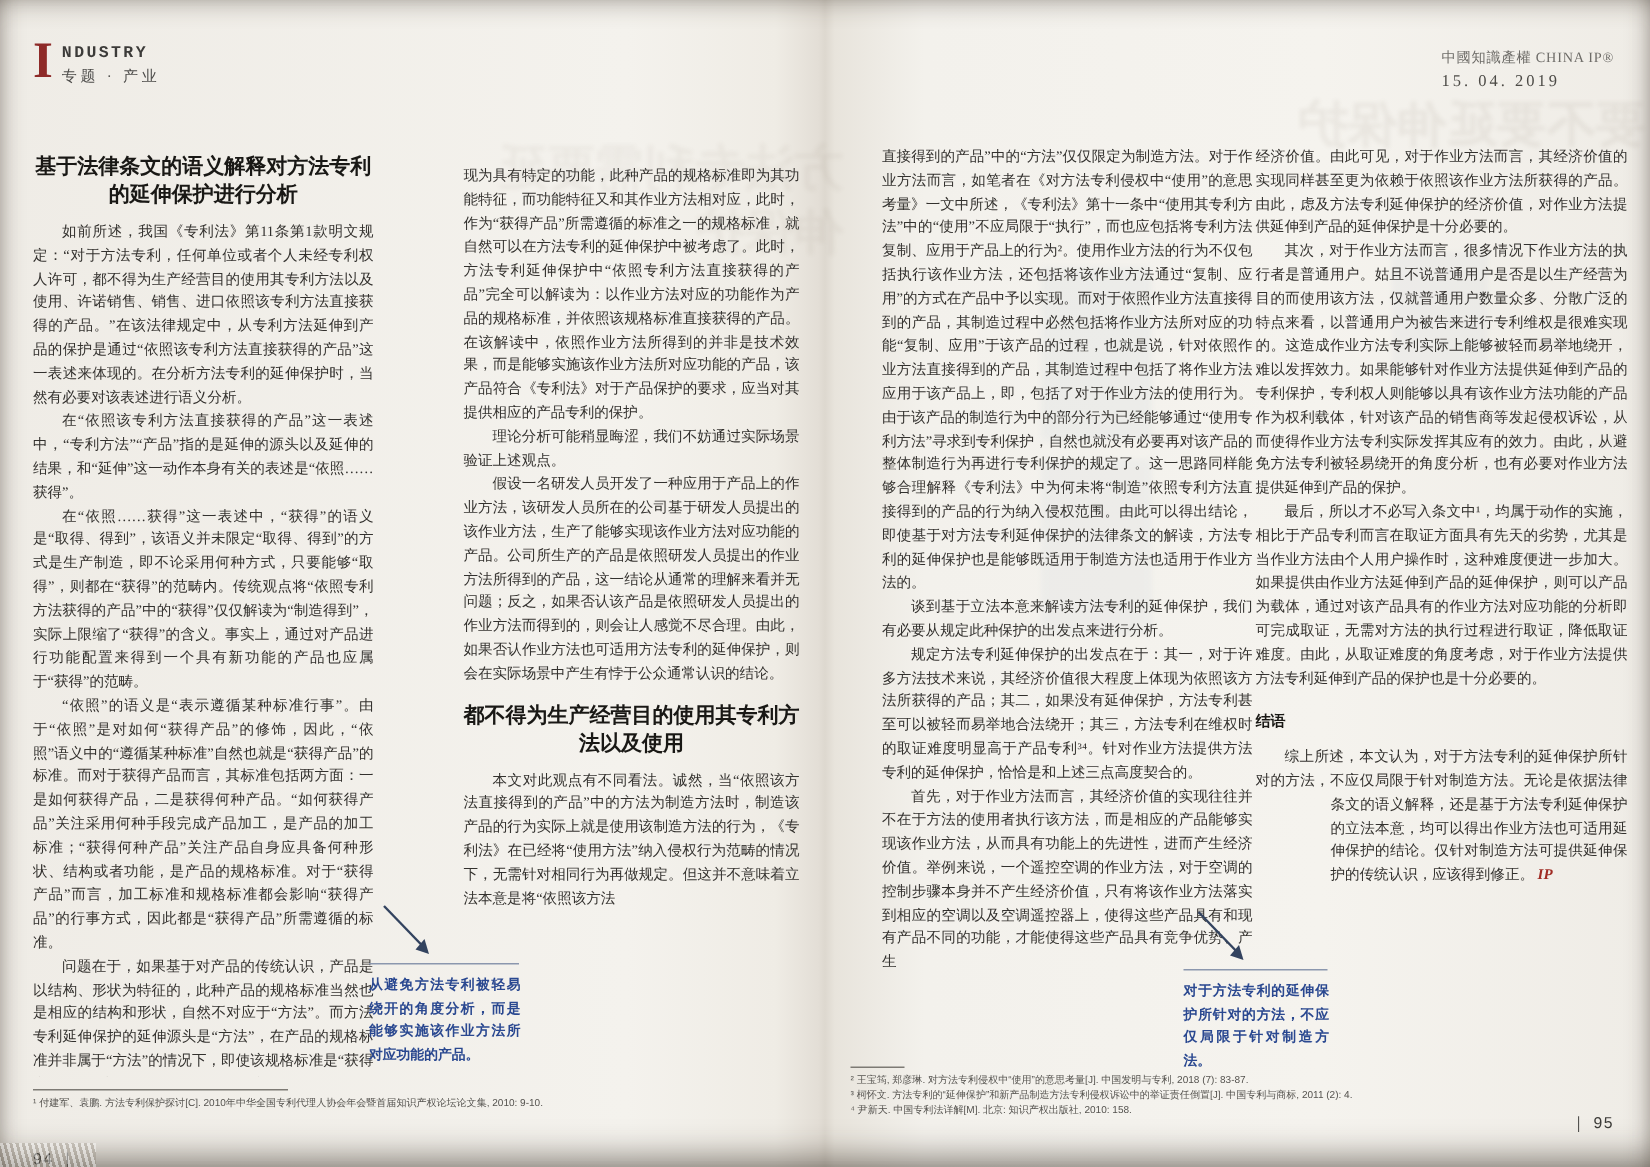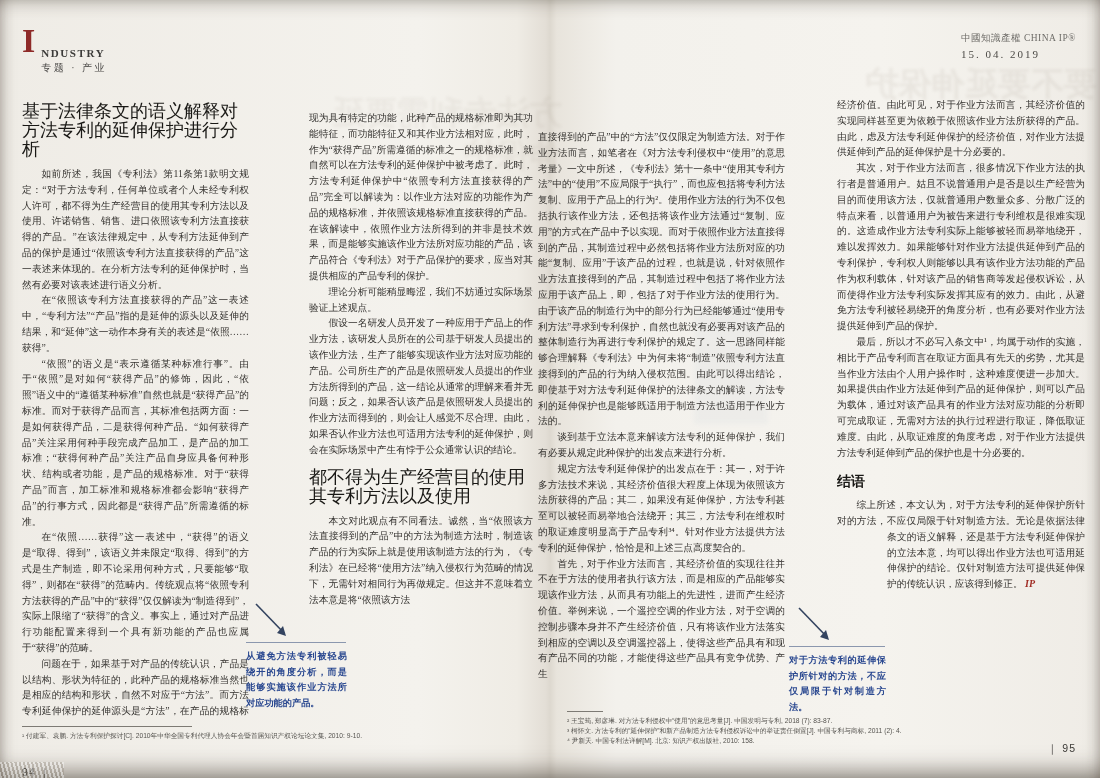--- a/index.html
+++ b/index.html
@@ -12,35 +12,35 @@
   #spread:before{content:"";position:absolute;inset:0;pointer-events:none;
     box-shadow:inset 0 14px 18px -14px rgba(60,50,40,.45), inset 14px 0 16px -14px rgba(60,50,40,.4), inset -14px 0 16px -14px rgba(60,50,40,.4), inset 0 -20px 22px -14px rgba(50,40,30,.55);}
   #spread:after{content:"";position:absolute;left:0;bottom:0;width:64px;height:16px;opacity:.5;pointer-events:none;
     background:repeating-linear-gradient(75deg,rgba(255,255,255,.8) 0 2px,rgba(120,110,95,.5) 2px 4px);}
   .ghost{position:absolute;transform:scaleX(-1);color:#6b5a48;font-weight:bold;filter:blur(1.4px);pointer-events:none;}
   .ghost-box{position:absolute;background:#9fb4c8;filter:blur(2px);pointer-events:none;border-radius:2px;}
 
   
   #hdr-left{position:absolute;left:22px;top:26px;display:flex;align-items:flex-start;gap:6px;}
   #hdr-left .initial{font-size:34px;line-height:30px;font-weight:bold;color:#8e2a28;}
-  #hdr-left .word{font-size:11px;font-weight:bold;letter-spacing:1.6px;color:#3c3b39;margin-top:21px;}
+  #hdr-left .word{font-size:11px;font-weight:bold;letter-spacing:1.6px;color:#3c3b39;margin-top:4px;font-family:Liberation Mono, monospace;}
   #hdr-left .sub{font-size:10px;color:#4c4b49;letter-spacing:2.5px;margin-top:2px;}
   #hdr-right{position:absolute;right:24px;top:32px;text-align:left;}
   #hdr-right .mag{font-size:9.5px;color:#6e6c68;letter-spacing:.5px;}
   #hdr-right .date{font-size:11px;color:#4c4a46;letter-spacing:2px;margin-top:3px;}
 
   
   .col{position:absolute;font-size:9.7px;line-height:15.8px;color:#33312e;text-align:justify;overflow:hidden;}
   .col p{margin:0;text-indent:2em;}
   .col p.cont{text-indent:0;}
-  h2.art{font-size:18px;line-height:19px;color:#191815;margin:0 0 7px 0;font-weight:normal;text-align:left;}
-  h3.art{font-size:14px;color:#191815;margin:14px 0 7px 0;font-weight:bold;text-align:left;}
+  h2.art{font-size:14px;line-height:19px;color:#191815;margin:0 0 7px 0;font-weight:bold;text-align:center;}
+  h3.art{font-size:10px;color:#191815;margin:14px 0 7px 0;font-weight:bold;text-align:left;}
   #col1{left:22px;top:102px;width:227px;height:616px;}
   #col2{left:309px;top:98px;width:224px;height:638px;margin-top:12px;}
-  #col3{left:538px;top:97px;width:247px;height:612px;margin-top:32px;}
+  #col3{left:588px;top:97px;width:247px;height:612px;}
   #col4{left:837px;top:97px;width:248px;height:640px;}
 
   
   .pq{position:absolute;color:#2a4890;font-weight:bold;font-size:9.2px;line-height:15.5px;text-align:justify;}
   .pq-rule{position:absolute;height:1px;background:#8b97ae;}
   .pq-arrow{position:absolute;}
   .pq-arrow svg{display:block;}
 
   
   .fn{position:absolute;font-size:6.7px;color:#55534f;line-height:9.6px;font-family:"Liberation Sans","DejaVu Sans",sans-serif;}
@@ -70,22 +70,22 @@
 
   <div id="hdr-right">
     <div class="mag">中國知識產權 CHINA IP®</div>
     <div class="date">15. 04. 2019</div>
   </div>
 
   <div class="col" id="col1">
     <h2 class="art">基于法律条文的语义解释对方法专利的延伸保护进行分析</h2>
     <p>如前所述，我国《专利法》第11条第1款明文规定：“对于方法专利，任何单位或者个人未经专利权人许可，都不得为生产经营目的使用其专利方法以及使用、许诺销售、销售、进口依照该专利方法直接获得的产品。”在该法律规定中，从专利方法延伸到产品的保护是通过“依照该专利方法直接获得的产品”这一表述来体现的。在分析方法专利的延伸保护时，当然有必要对该表述进行语义分析。</p>
     <p>在“依照该专利方法直接获得的产品”这一表述中，“专利方法”“产品”指的是延伸的源头以及延伸的结果，和“延伸”这一动作本身有关的表述是“依照……获得”。</p>
+    <p>在“依照……获得”这一表述中，“获得”的语义是“取得、得到”，该语义并未限定“取得、得到”的方式是生产制造，即不论采用何种方式，只要能够“取得”，则都在“获得”的范畴内。传统观点将“依照专利方法获得的产品”中的“获得”仅仅解读为“制造得到”，实际上限缩了“获得”的含义。事实上，通过对产品进行功能配置来得到一个具有新功能的产品也应属于“获得”的范畴。</p>
     <p>“依照”的语义是“表示遵循某种标准行事”。由于“依照”是对如何“获得产品”的修饰，因此，“依照”语义中的“遵循某种标准”自然也就是“获得产品”的标准。而对于获得产品而言，其标准包括两方面：一是如何获得产品，二是获得何种产品。“如何获得产品”关注采用何种手段完成产品加工，是产品的加工标准；“获得何种产品”关注产品自身应具备何种形状、结构或者功能，是产品的规格标准。对于“获得产品”而言，加工标准和规格标准都会影响“获得产品”的行事方式，因此都是“获得产品”所需遵循的标准。</p>
-    <p>在“依照……获得”这一表述中，“获得”的语义是“取得、得到”，该语义并未限定“取得、得到”的方式是生产制造，即不论采用何种方式，只要能够“取得”，则都在“获得”的范畴内。传统观点将“依照专利方法获得的产品”中的“获得”仅仅解读为“制造得到”，实际上限缩了“获得”的含义。事实上，通过对产品进行功能配置来得到一个具有新功能的产品也应属于“获得”的范畴。</p>
     <p>问题在于，如果基于对产品的传统认识，产品是以结构、形状为特征的，此种产品的规格标准当然也是相应的结构和形状，自然不对应于“方法”。而方法专利延伸保护的延伸源头是“方法”，在产品的规格标准并非属于“方法”的情况下，即使该规格标准是“获得产品”所需遵循的标准，也不能在方法专利的延伸保护中予以考虑。</p>
 
   </div>
 
   <div class="col" id="col2">
     <p class="cont">现为具有特定的功能，此种产品的规格标准即为其功能特征，而功能特征又和其作业方法相对应，此时，作为“获得产品”所需遵循的标准之一的规格标准，就自然可以在方法专利的延伸保护中被考虑了。此时，方法专利延伸保护中“依照专利方法直接获得的产品”完全可以解读为：以作业方法对应的功能作为产品的规格标准，并依照该规格标准直接获得的产品。在该解读中，依照作业方法所得到的并非是技术效果，而是能够实施该作业方法所对应功能的产品，该产品符合《专利法》对于产品保护的要求，应当对其提供相应的产品专利的保护。</p>
     <p>理论分析可能稍显晦涩，我们不妨通过实际场景验证上述观点。</p>
     <p>假设一名研发人员开发了一种应用于产品上的作业方法，该研发人员所在的公司基于研发人员提出的该作业方法，生产了能够实现该作业方法对应功能的产品。公司所生产的产品是依照研发人员提出的作业方法所得到的产品，这一结论从通常的理解来看并无问题；反之，如果否认该产品是依照研发人员提出的作业方法而得到的，则会让人感觉不尽合理。由此，如果否认作业方法也可适用方法专利的延伸保护，则会在实际场景中产生有悖于公众通常认识的结论。</p>
     <h2 class="art" style="margin-top:10px;">都不得为生产经营目的使用其专利方法以及使用</h2>
     <p>本文对此观点有不同看法。诚然，当“依照该方法直接得到的产品”中的方法为制造方法时，制造该产品的行为实际上就是使用该制造方法的行为，《专利法》在已经将“使用方法”纳入侵权行为范畴的情况下，无需针对相同行为再做规定。但这并不意味着立法本意是将“依照该方法</p>

